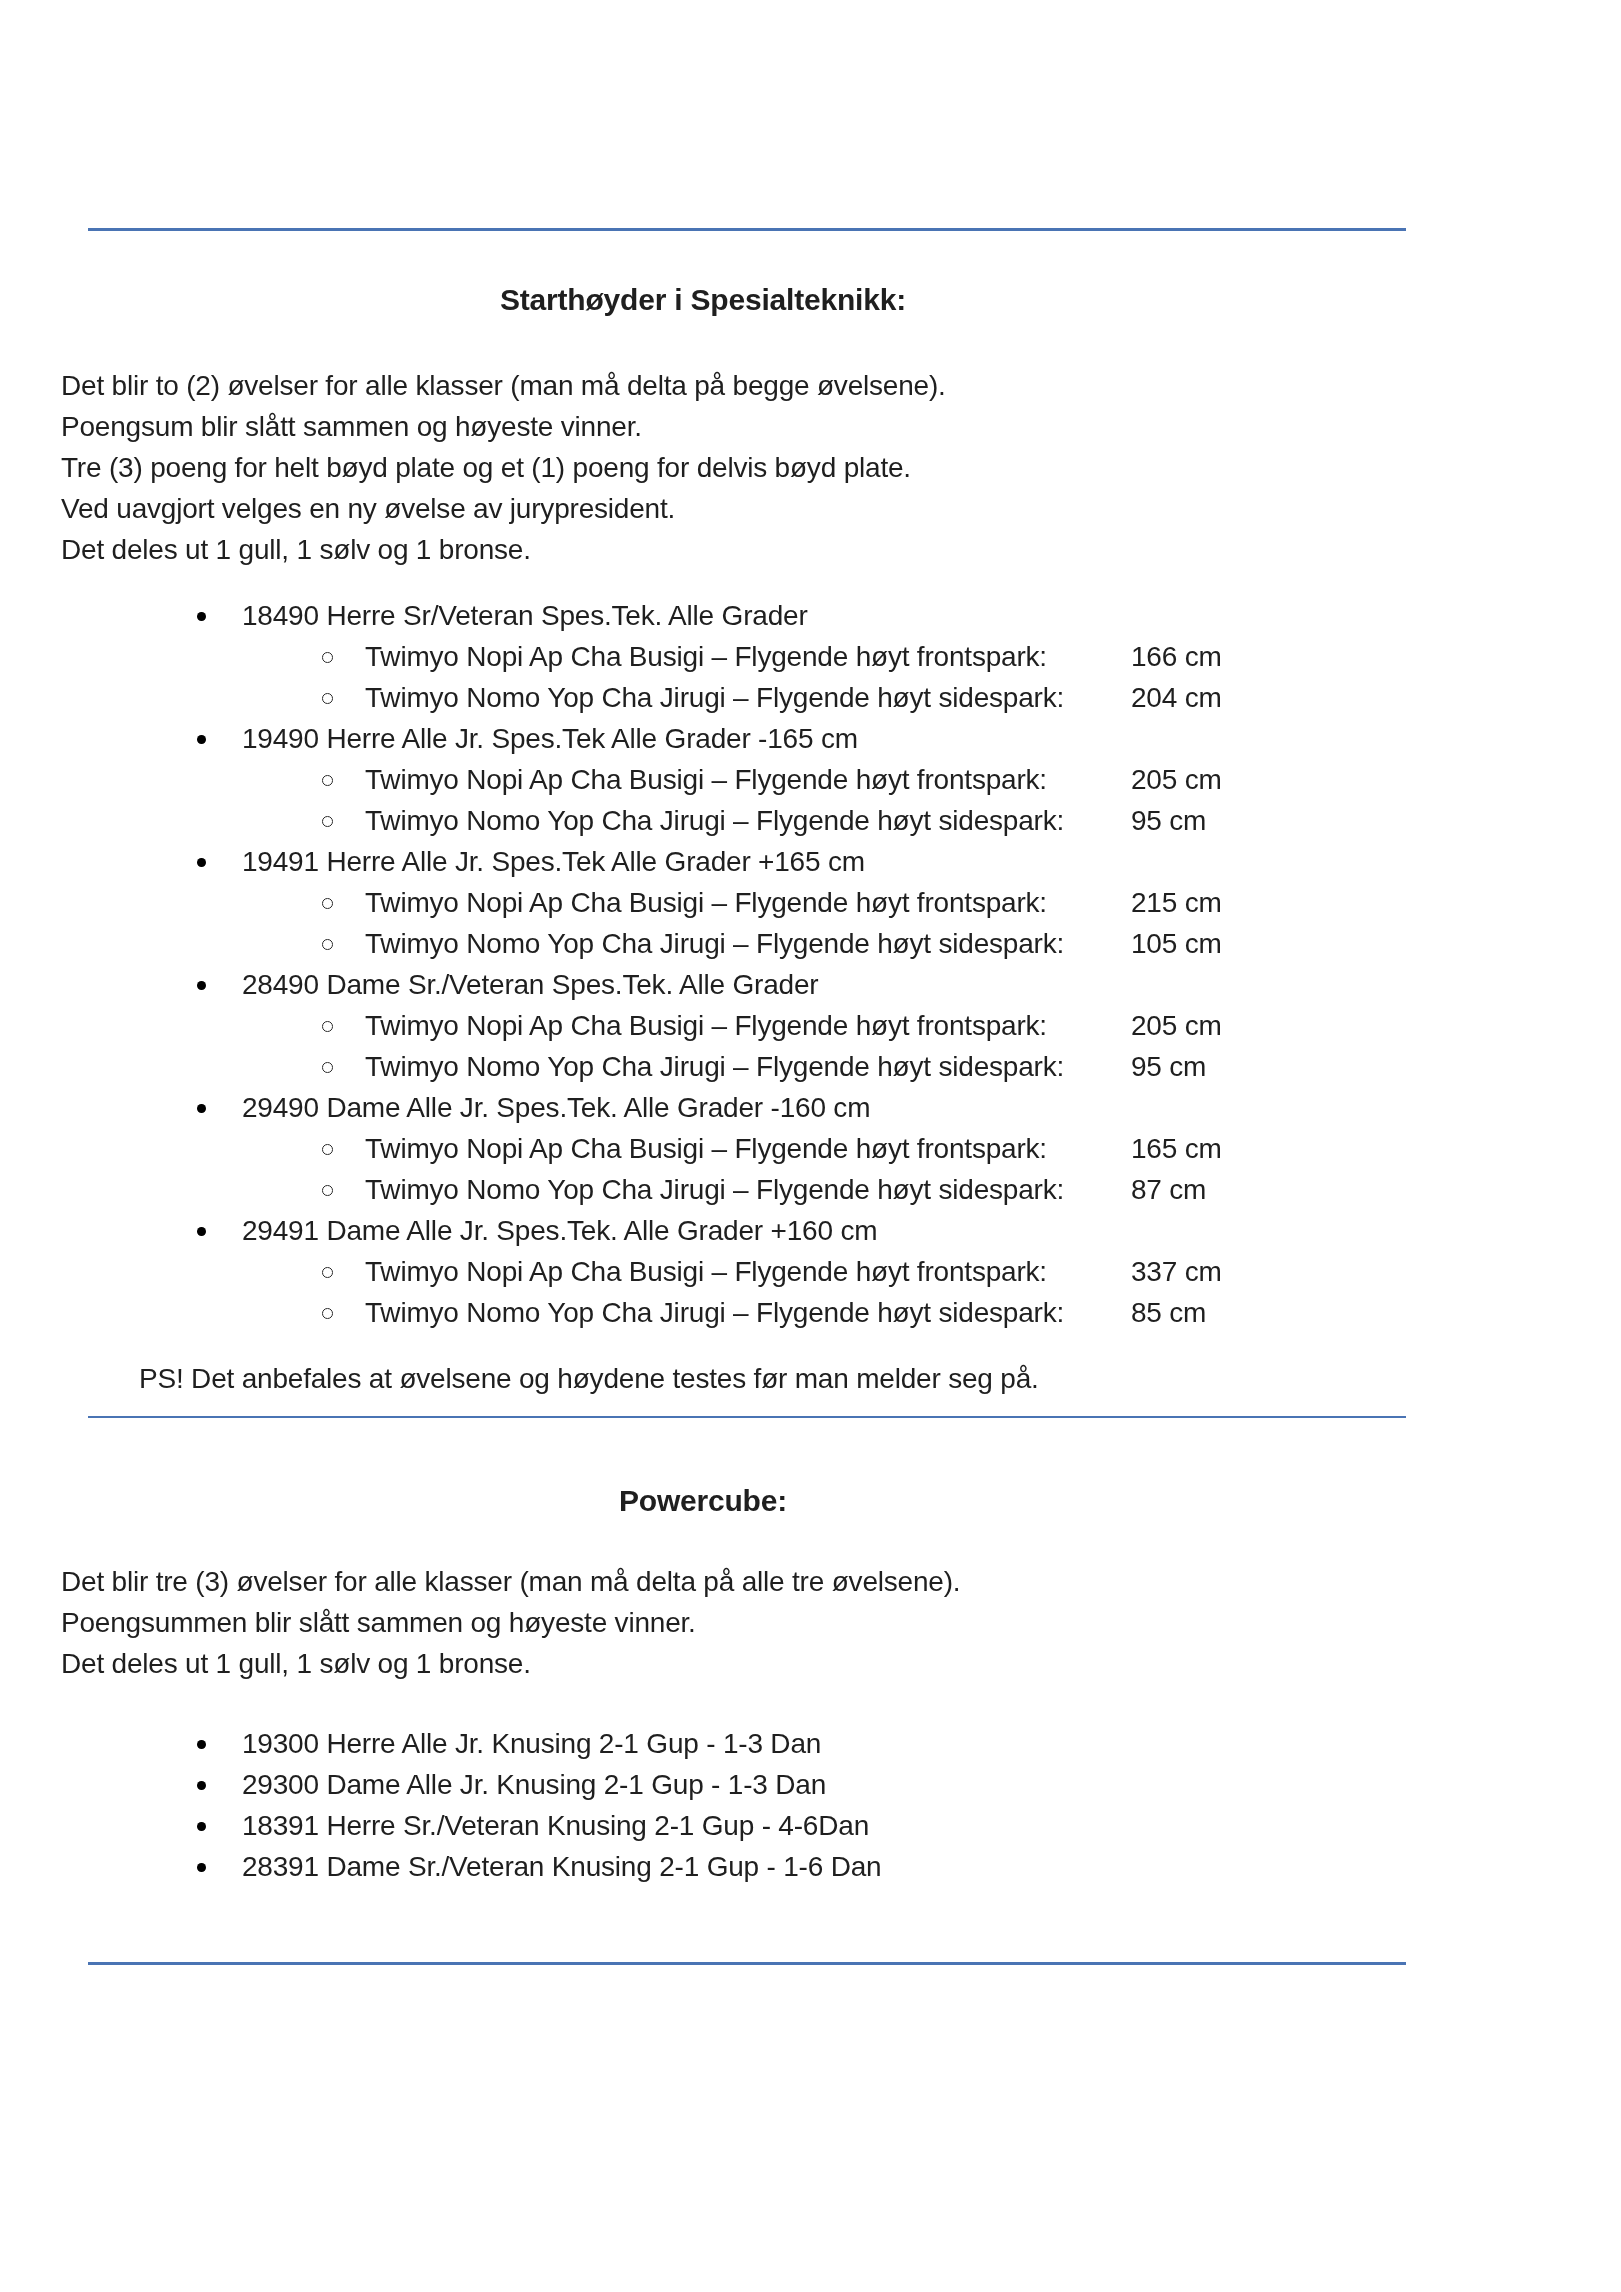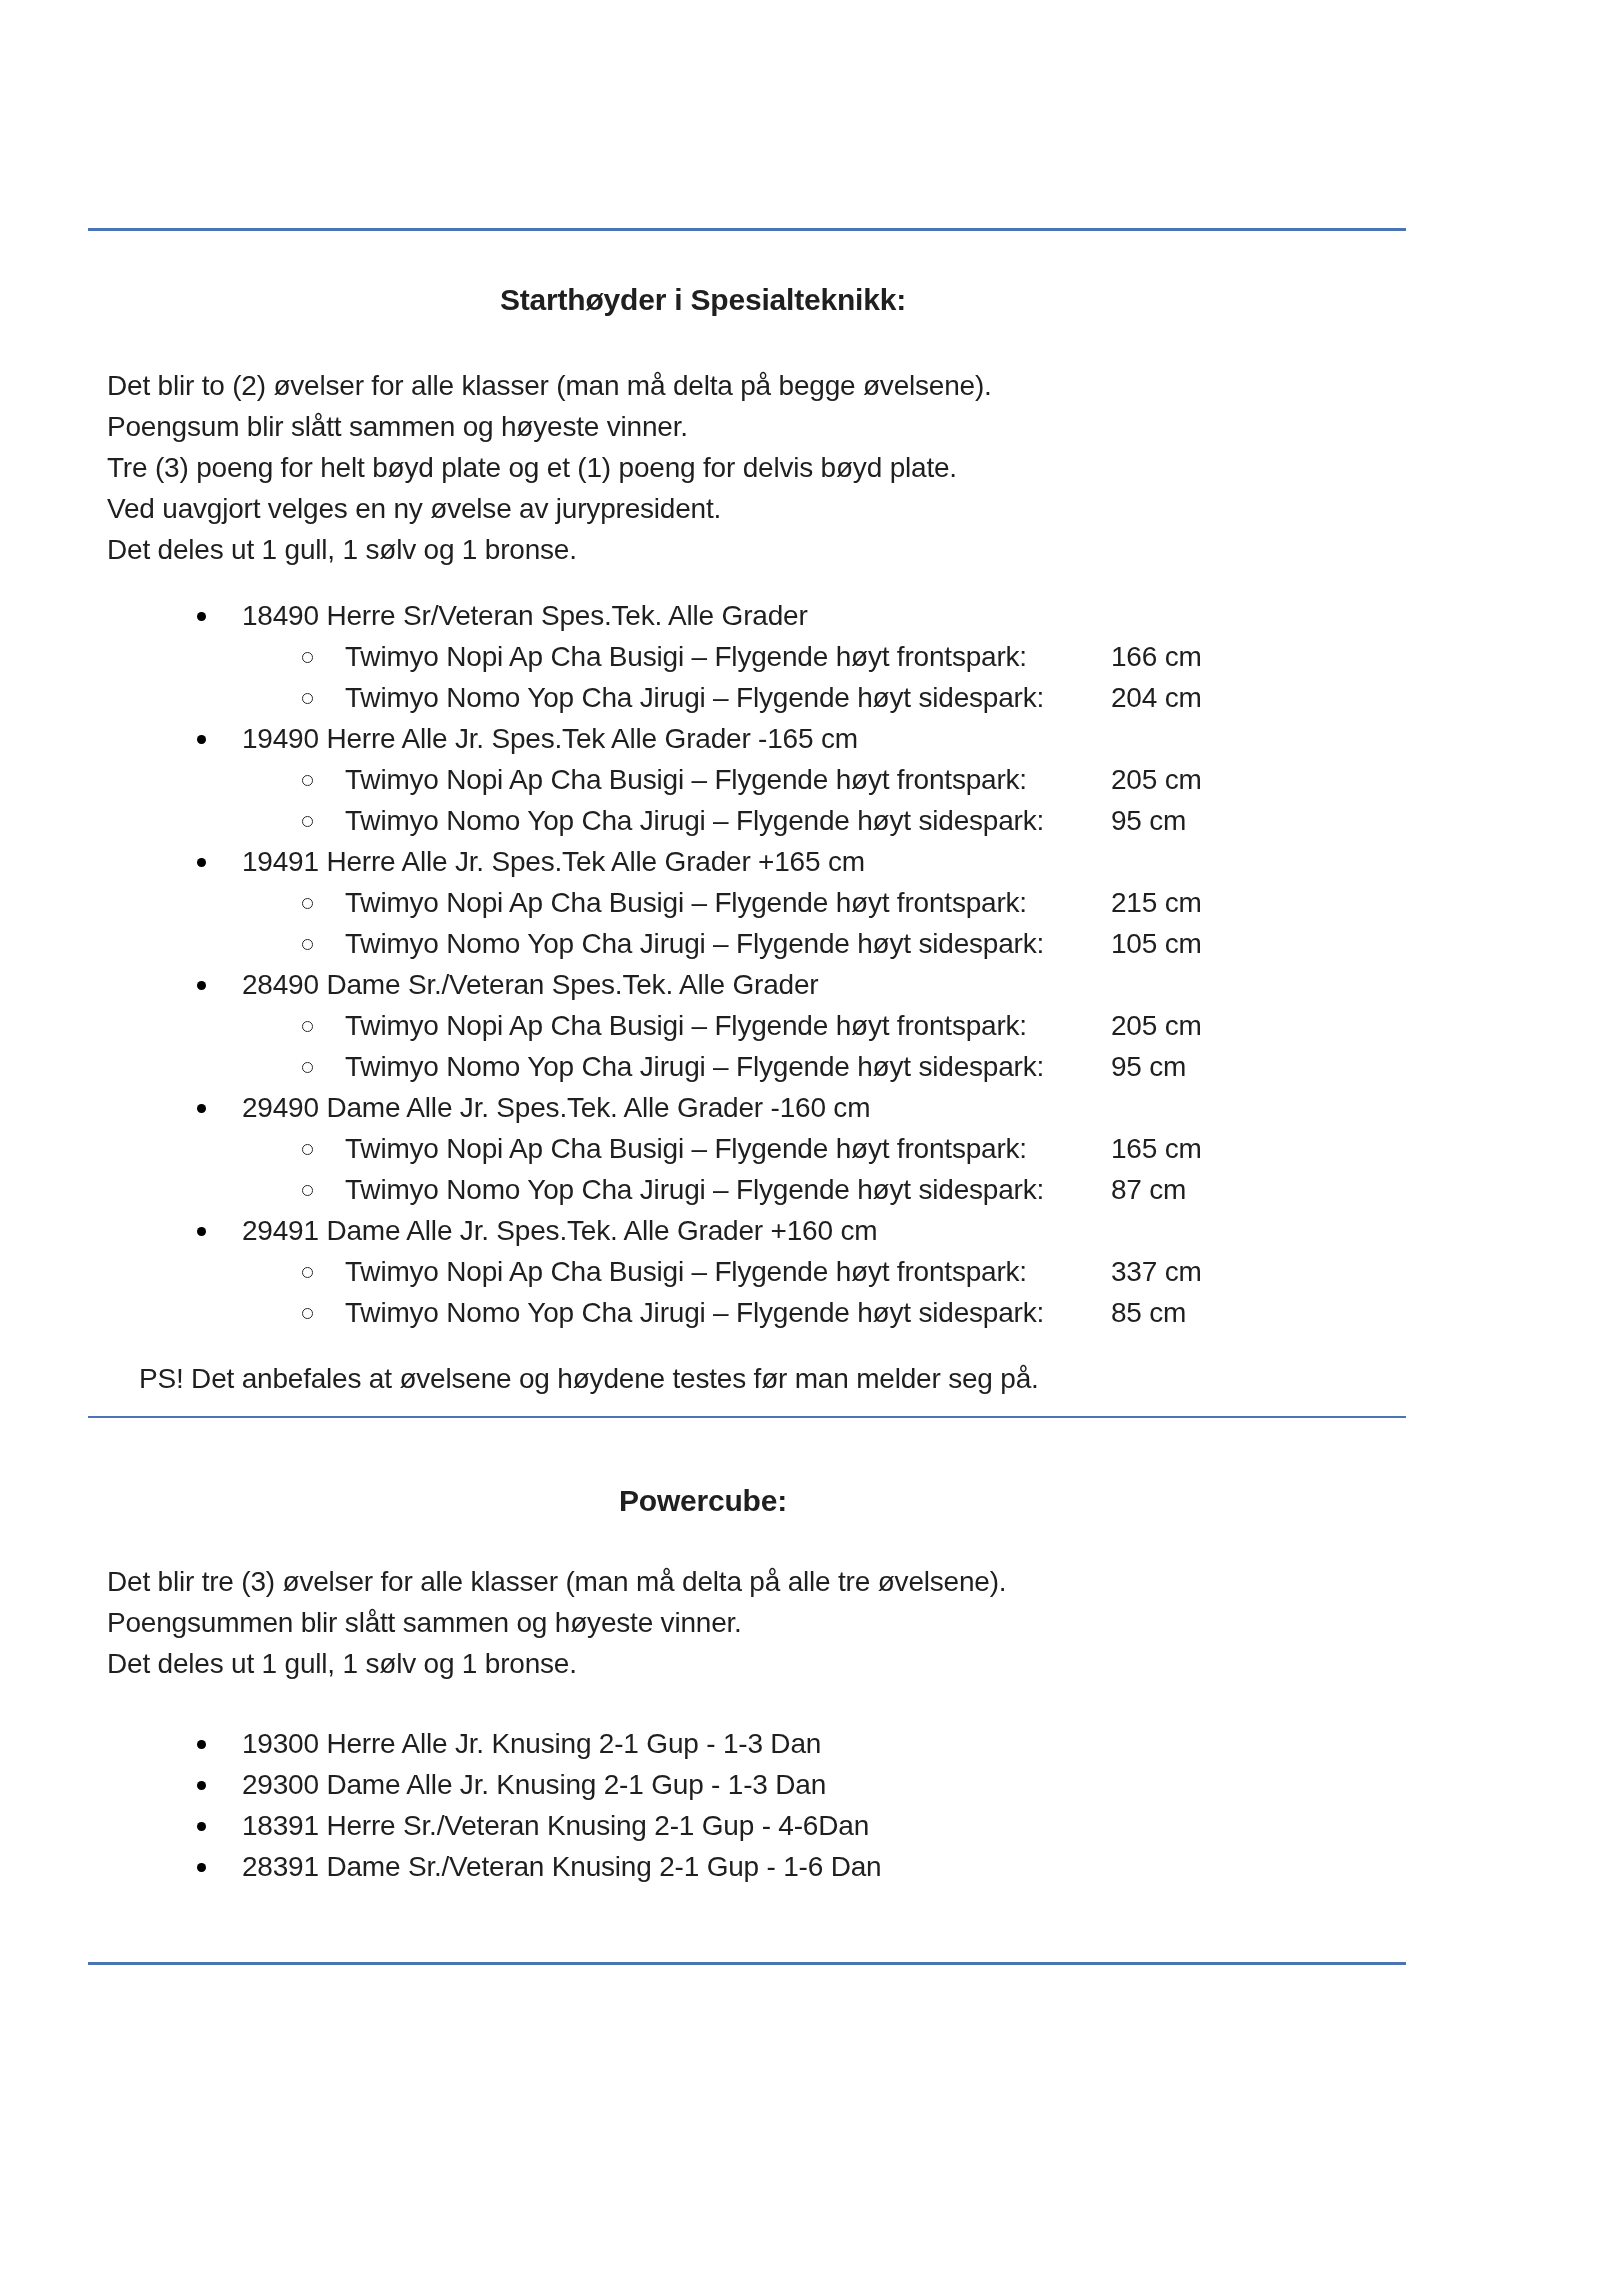--- a/index.html
+++ b/index.html
@@ -26,35 +26,36 @@
   .divider-mid    { margin-top: 16.7px; }
   .divider-bottom { margin-top: 75px; }
   .doc-heading {
     margin-top: 51px;
     text-align: center;
     font-size: 30px;
     line-height: 35px;
     font-weight: 700;
   }
   .doc-heading.pc { margin-top: 65px; }
-  .intro { margin-top: 48px; margin-left: 107px; }
+  .intro { margin-top: 48px; margin-left: 61px; }
   .intro.pc { margin-top: 43px; }
   .intro .line { line-height: 41px; }
   .st-list { margin-top: 25.5px; }
   .l1-row {
     position: relative;
     line-height: 41px;
     padding-left: 242px;
     padding-right: 59px;
   }
   .l2-row {
     position: relative;
     line-height: 41px;
     padding-left: 345px;
     padding-right: 68px;
+    margin-left: 20px;
   }
   .dot {
     position: absolute;
     left: 197px;
     top: 16.7px;
     width: 8.8px;
     height: 8.8px;
     border-radius: 50%;
     background: #000;
   }

